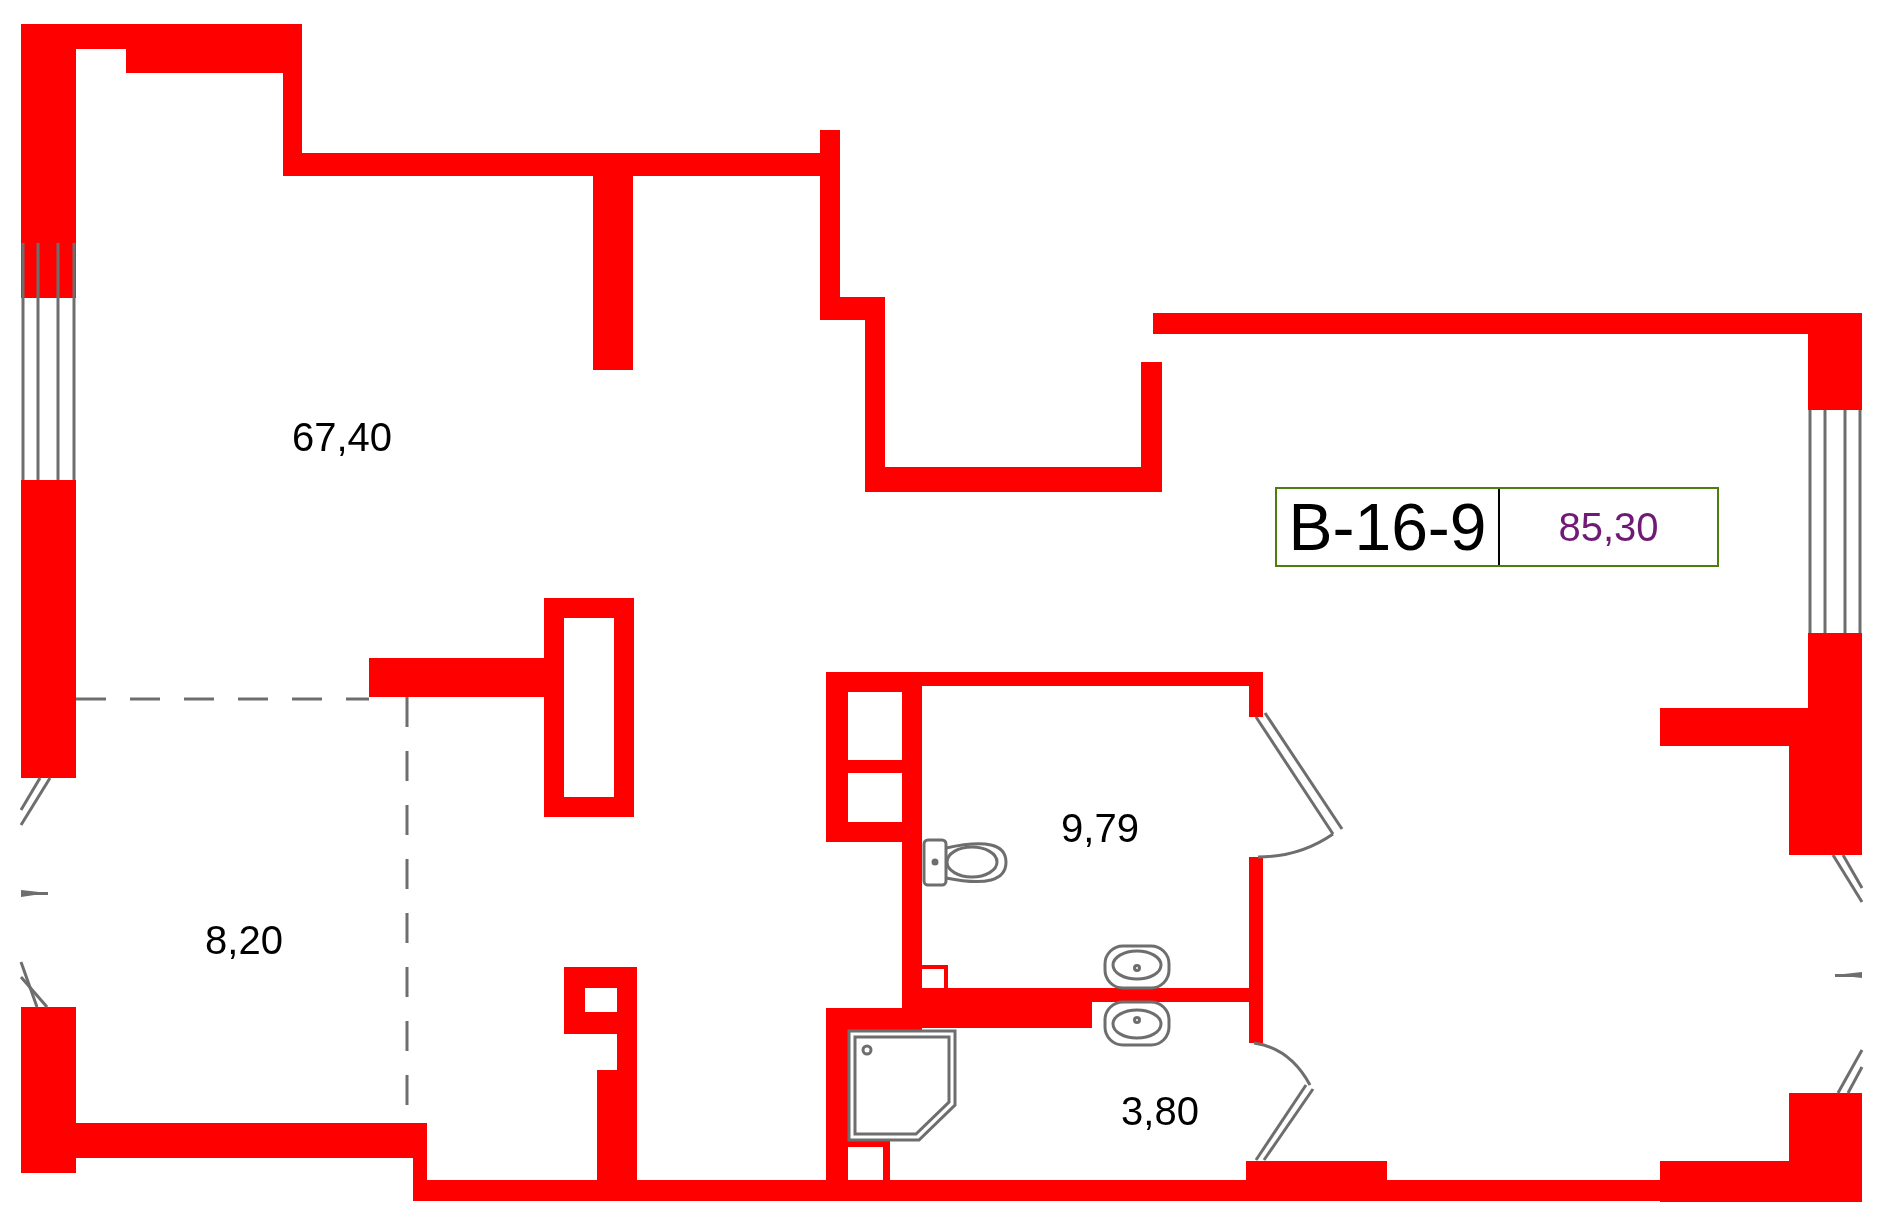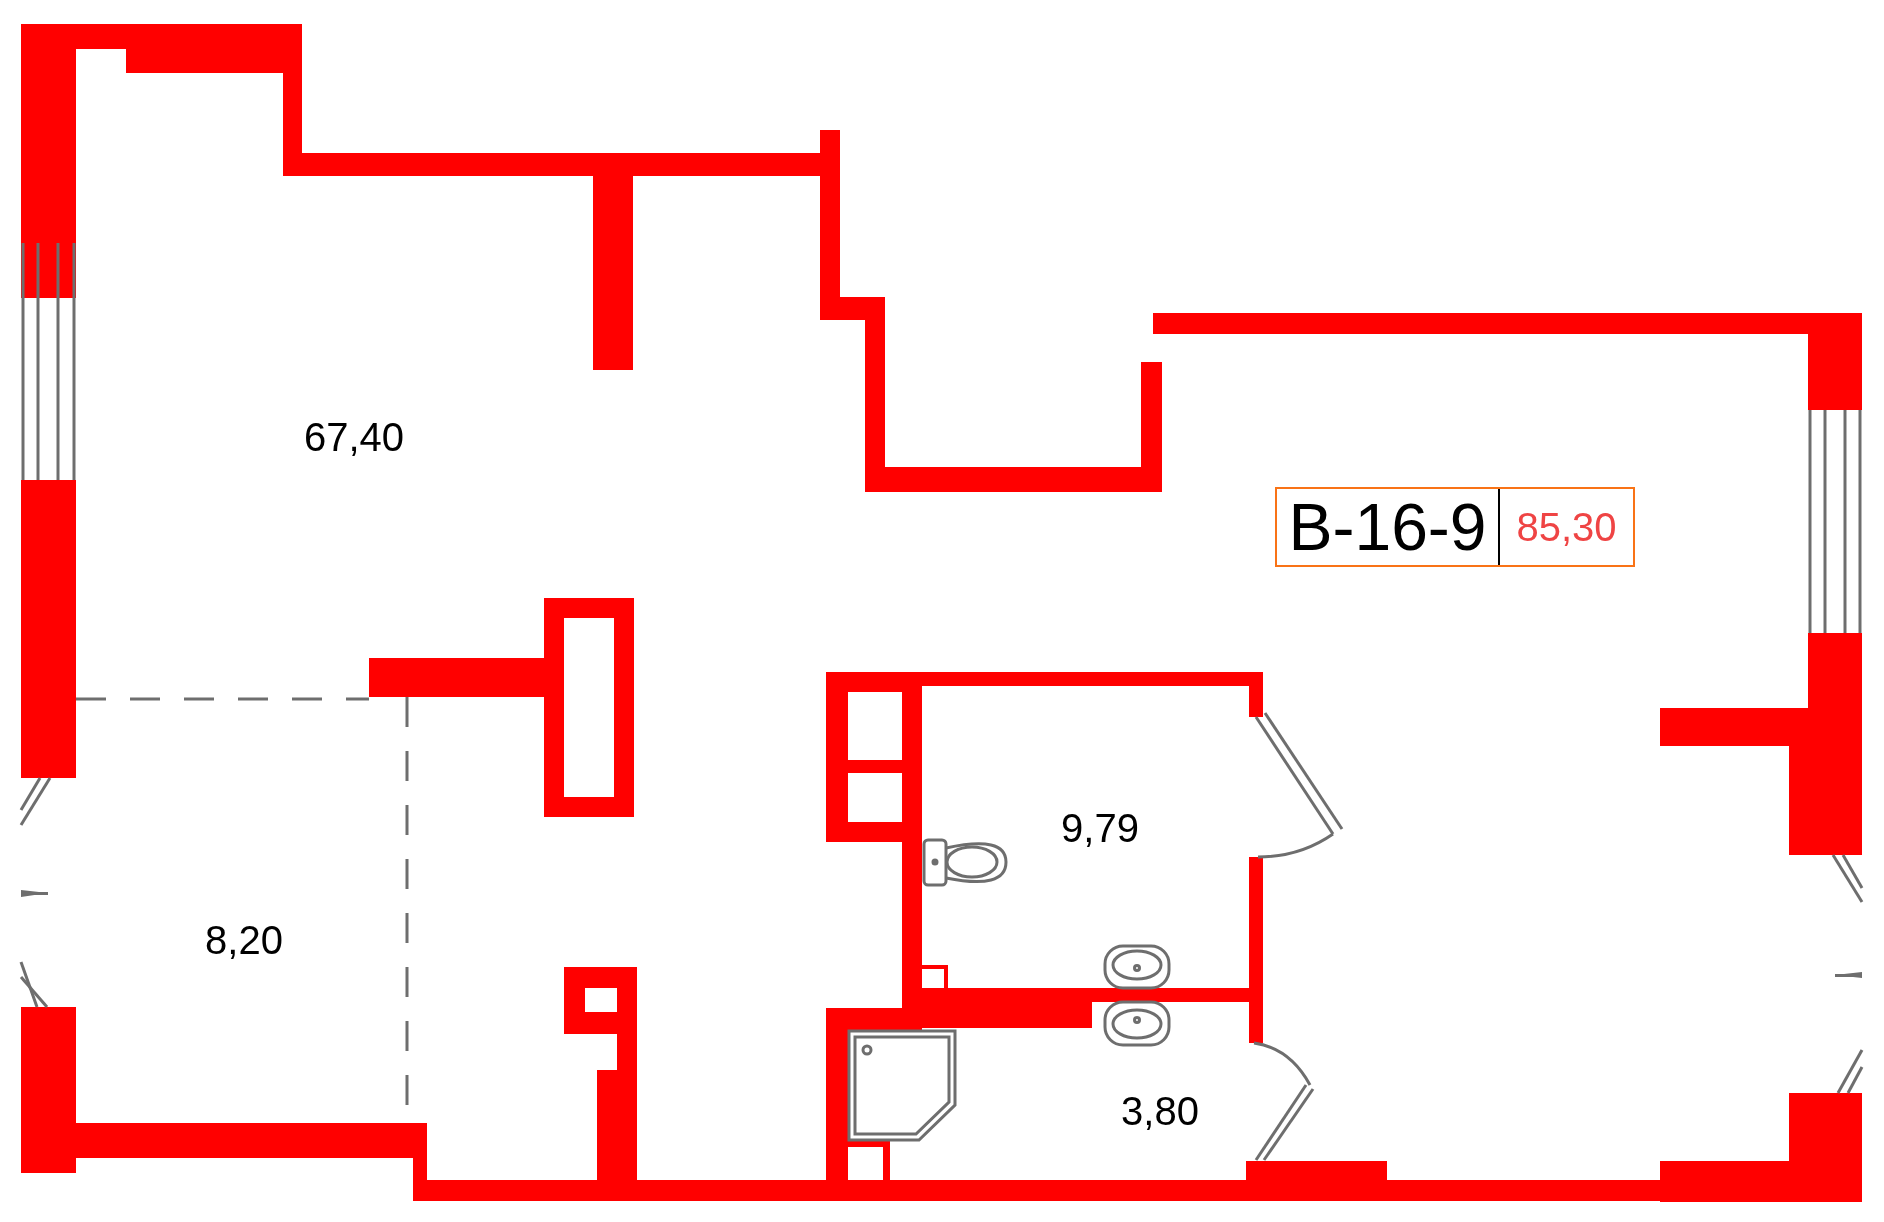--- a/index.html
+++ b/index.html
@@ -1,21 +1,21 @@
 <!DOCTYPE html>
 <html><head>
   <meta charset="utf-8">
   <style>
     html, body { margin: 0; padding: 0; background: #ffffff; }
     body { width: 1884px; height: 1222px; position: relative; overflow: hidden; font-family: "Liberation Sans", sans-serif; }
     #plan { position: absolute; left: 0; top: 0; }
     .room-label { position: absolute; color: #000; font-size: 40px; transform: translate(-50%, -50%); white-space: nowrap; }
-    .unit-box { position: absolute; left: 1275px; top: 487px; width: 360px; height: 80px; border: 2px solid #f97316; display: flex; box-sizing: border-box; background: #fff; }
+    .unit-box { position: absolute; left: 1275px; top: 487px; width: 444px; height: 80px; border: 2px solid #4d7c0f; display: flex; box-sizing: border-box; background: #fff; }
     .unit-id { width: 223px; border-right: 2px solid #000; display: flex; align-items: center; justify-content: center; font-size: 66px; color: #000; box-sizing: border-box; }
-    .unit-area { flex: 1; display: flex; align-items: center; justify-content: center; font-size: 40px; color: #ef4444; }
+    .unit-area { flex: 1; display: flex; align-items: center; justify-content: center; font-size: 40px; color: #701a75; }
   </style>
 </head>
 <body>
 
 <svg id="plan" width="1884" height="1222" viewBox="0 0 1884 1222" xmlns="http://www.w3.org/2000/svg">
   <g fill="#ff0000">
 
     <rect x="21" y="24" width="55" height="274"></rect>
     <rect x="21" y="24" width="281" height="25"></rect>
     <rect x="126" y="24" width="176" height="49"></rect>
@@ -126,21 +126,21 @@
     <circle cx="1137" cy="1020" r="2.5"></circle>
   </g>
 
   <g stroke="#6e6e6e" stroke-width="3" fill="none">
     <path d="M849 1031 H955 V1105 L919 1140 H849 Z"></path>
     <path d="M855 1037 H949 V1102 L916 1134 H855 Z"></path>
     <circle cx="867" cy="1050" r="4"></circle>
   </g>
 </svg>
 
-<div class="room-label" style="left:354px; top:437px;">67,40</div>
+<div class="room-label" style="left:342px; top:437px;">67,40</div>
 <div class="room-label" style="left:244px; top:926px;margin-top:14px;">8,20</div>
 <div class="room-label" style="left:1100px; top:828px;">9,79</div>
 <div class="room-label" style="left:1160px; top:1111px;">3,80</div>
 
 <div class="unit-box">
   <div class="unit-id">B-16-9</div>
   <div class="unit-area">85,30</div>
 </div>
 
 </body></html>

